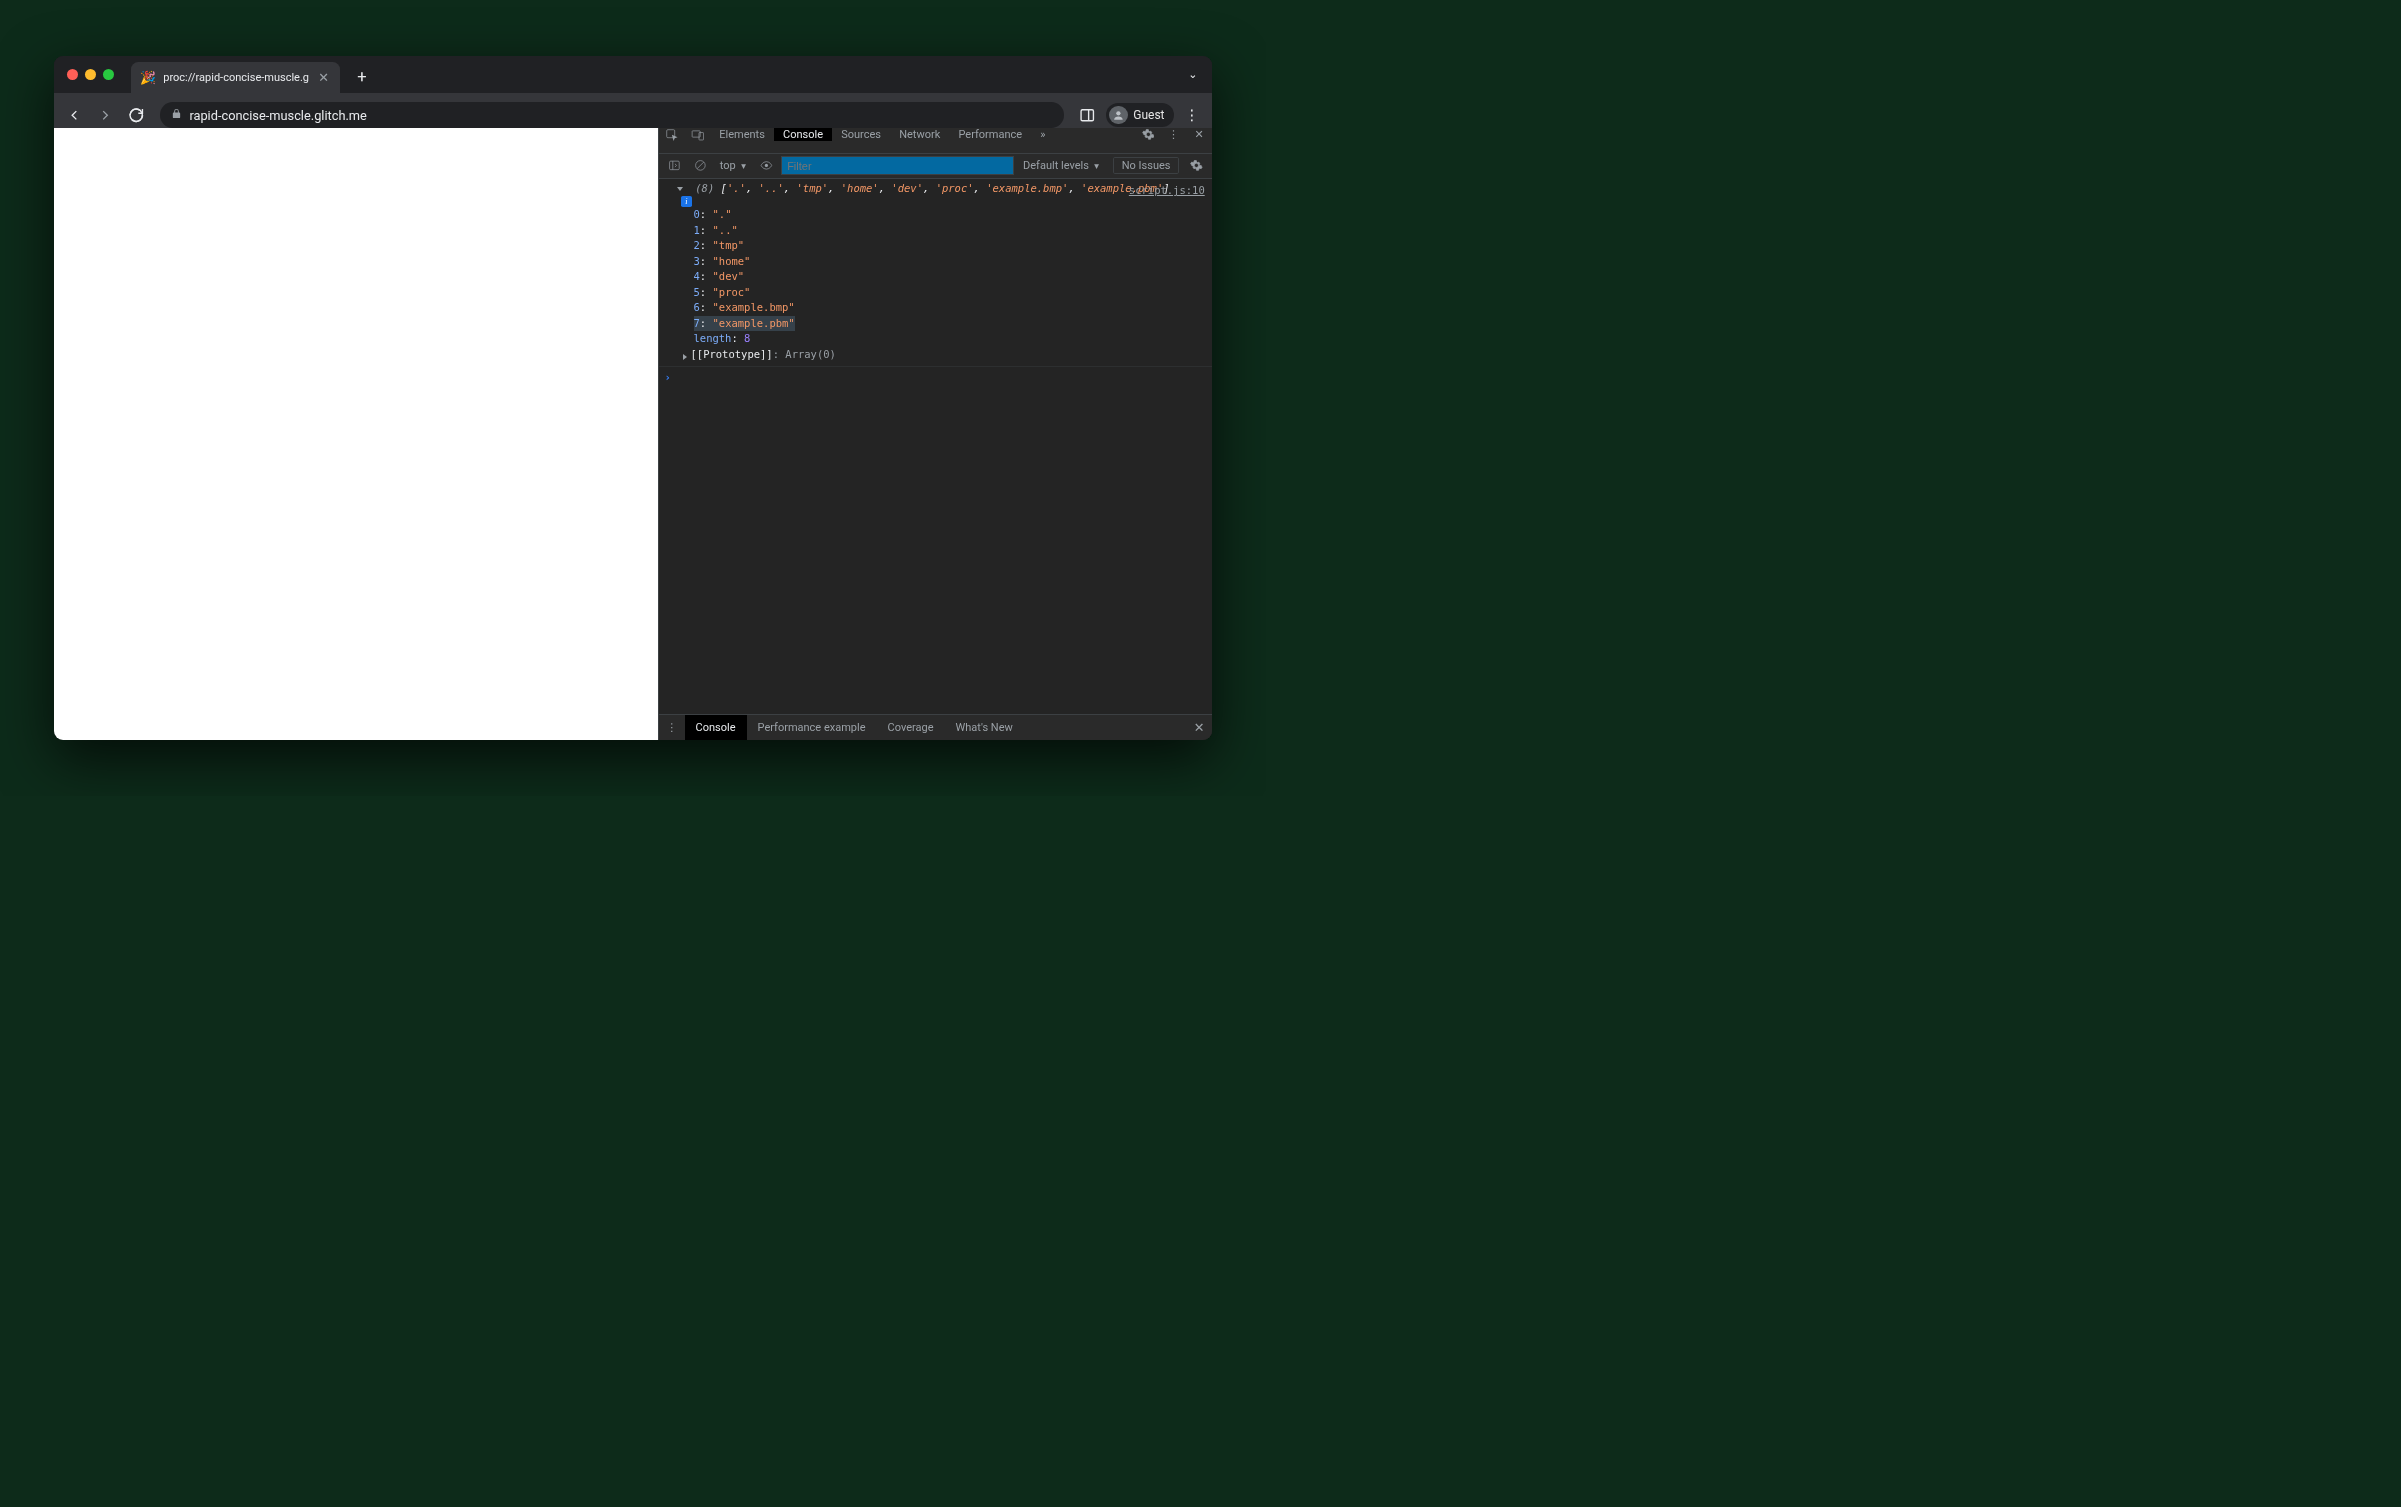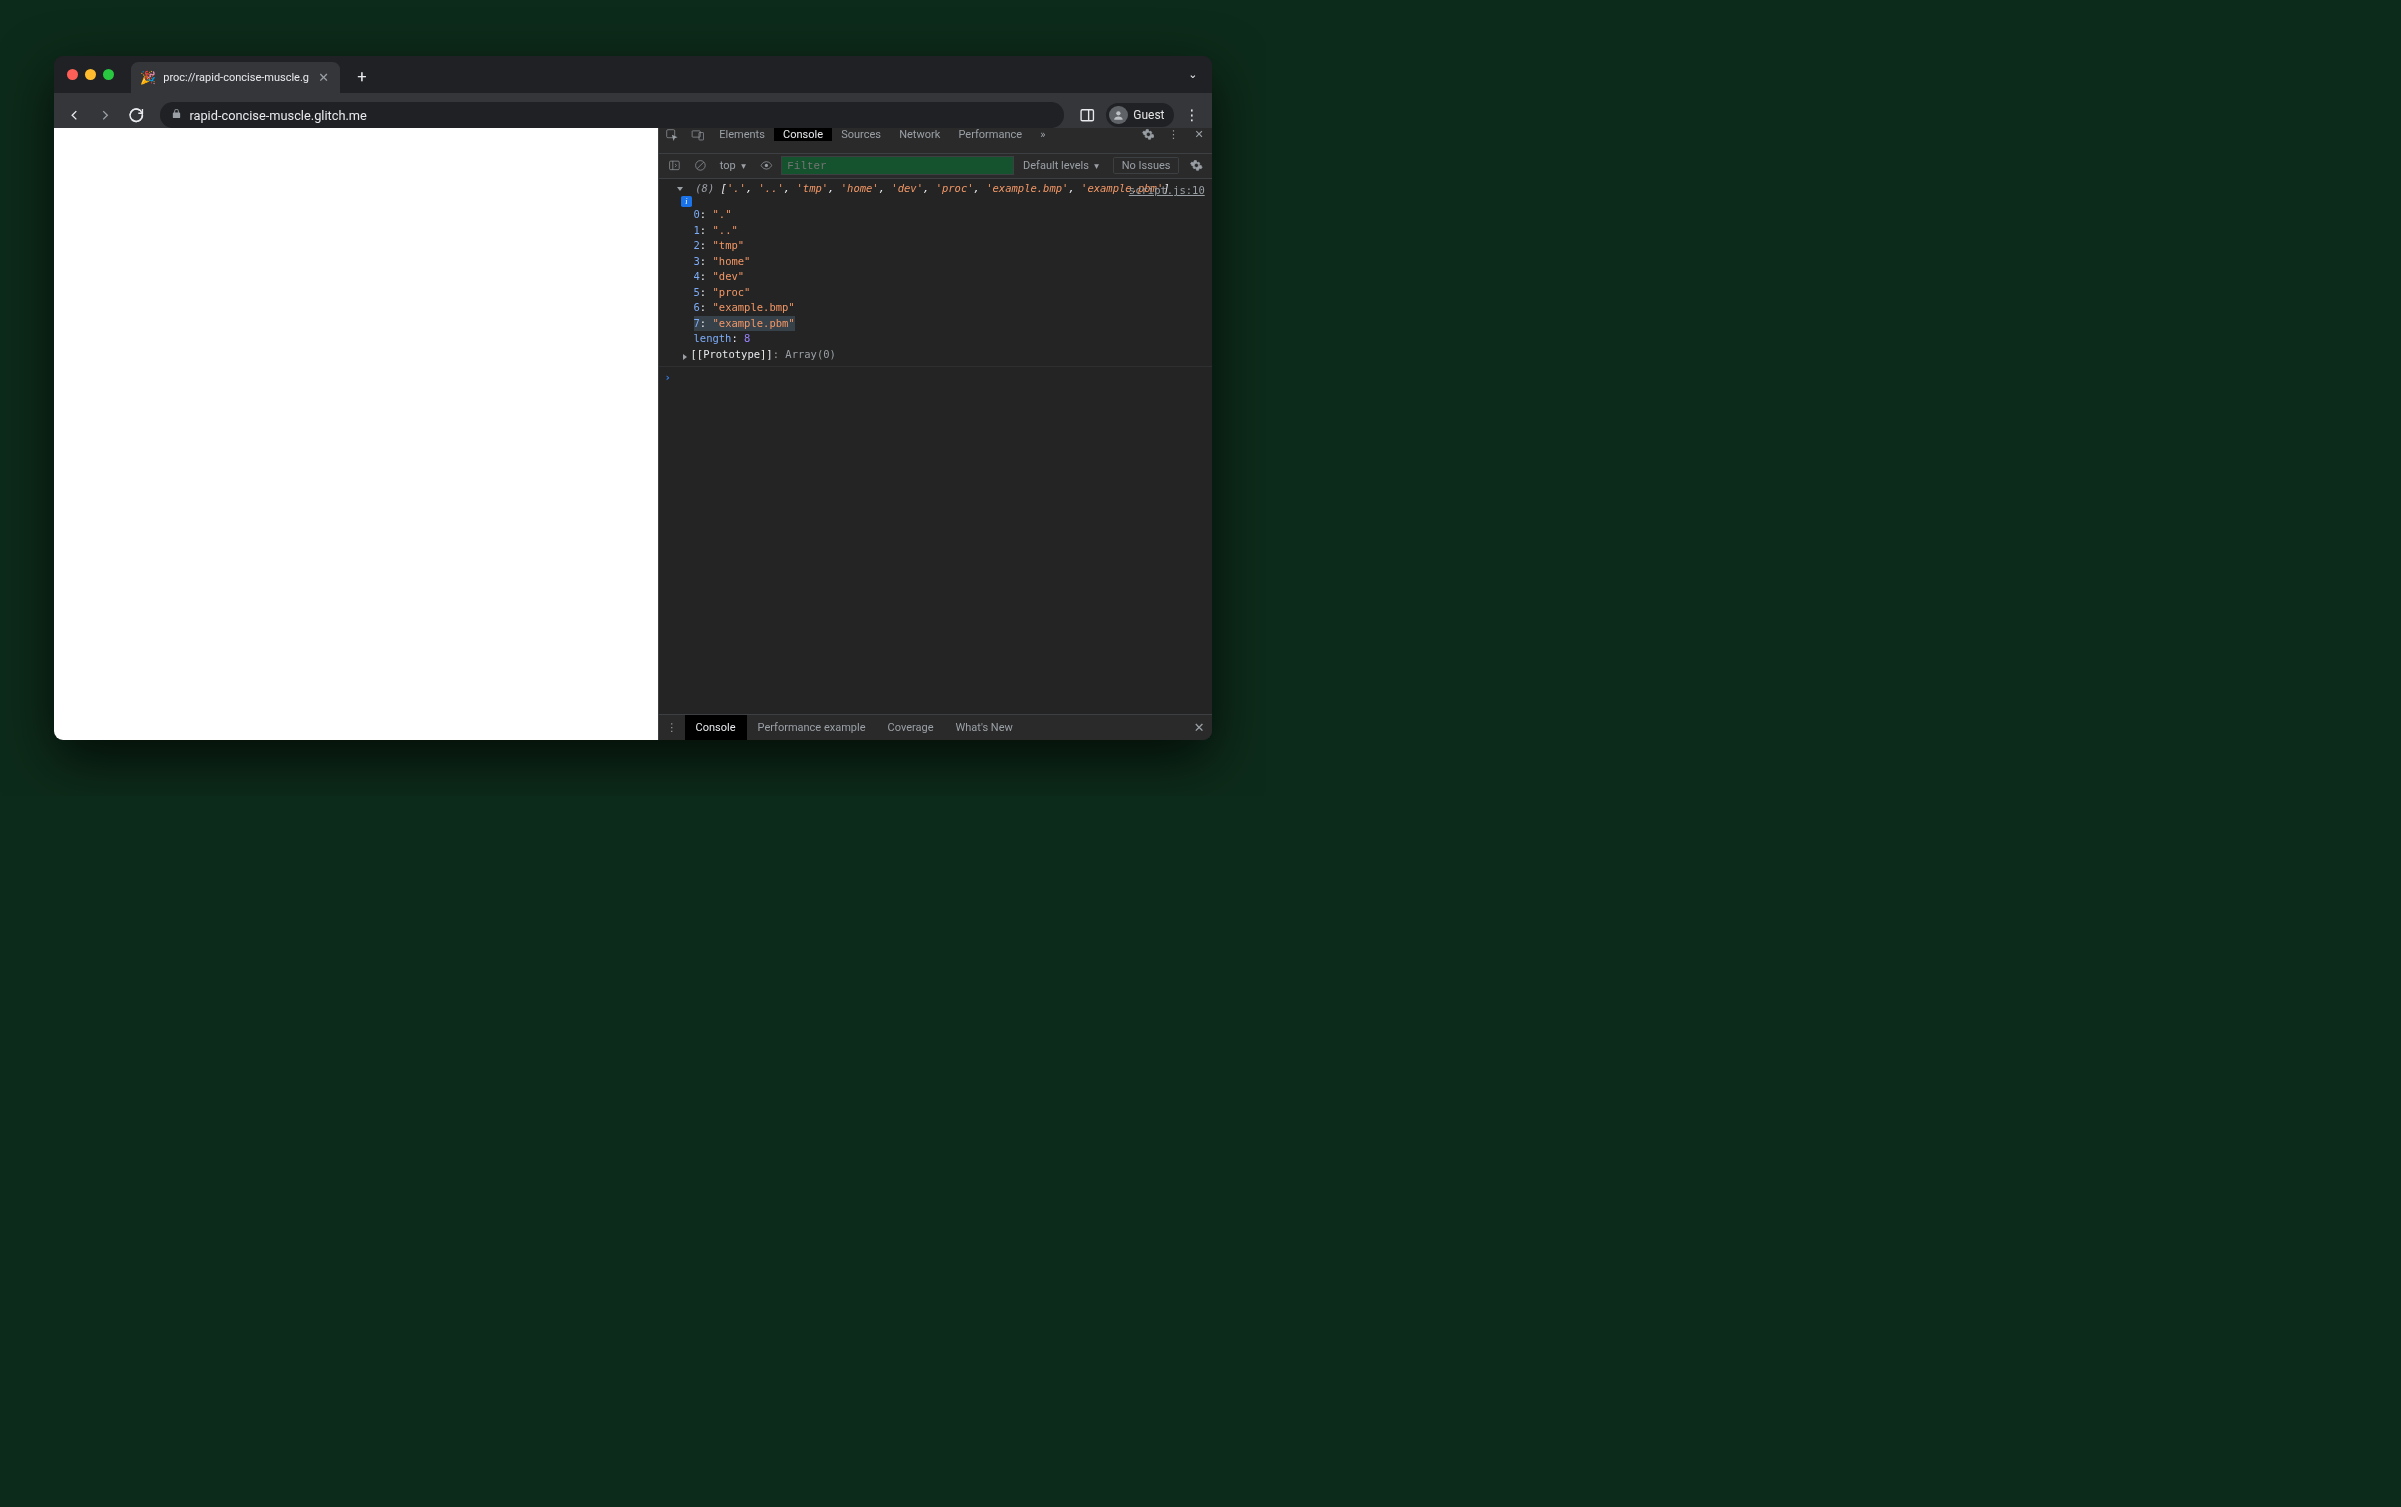--- a/index.html
+++ b/index.html
@@ -224,28 +224,27 @@
     padding: 0 5.5px;
     display: flex; align-items: center; gap: 3.7px;
     cursor: pointer;
   }
   .dt-filter {
     flex: 1;
     min-width: 55px;
   }
   .dt-filter input {
     width: 100%;
-    background: #14532d;
+    background: #0369a1;
     border: 0.9px solid #3c4043;
     color: #e8eaed;
     font-size: 11px;
     padding: 1.8px 5.5px;
     height: 18.3px;
     outline: none;
-    font-family: Liberation Mono, monospace;
   }
   .dt-levels {
     padding: 0 7.3px;
     cursor: pointer;
     display:flex; align-items:center; gap:3.7px;
   }
   .dt-issues {
     border: 0.9px solid #3c4043;
     padding: 0.9px 7.3px;
     border-radius: 1.8px;

